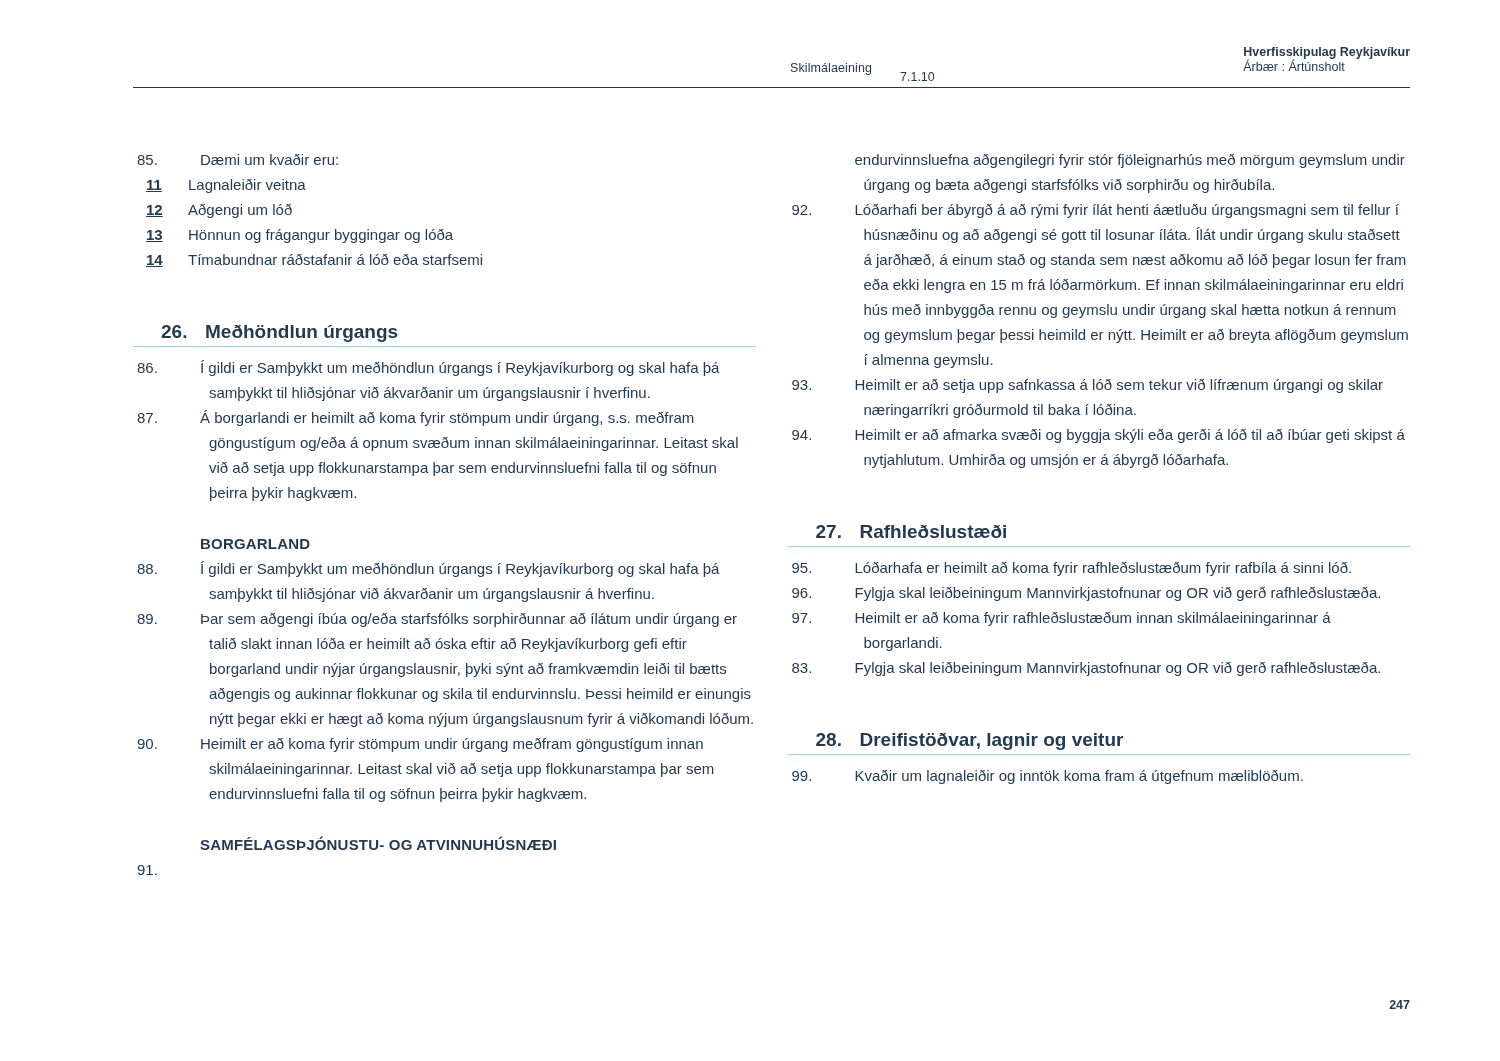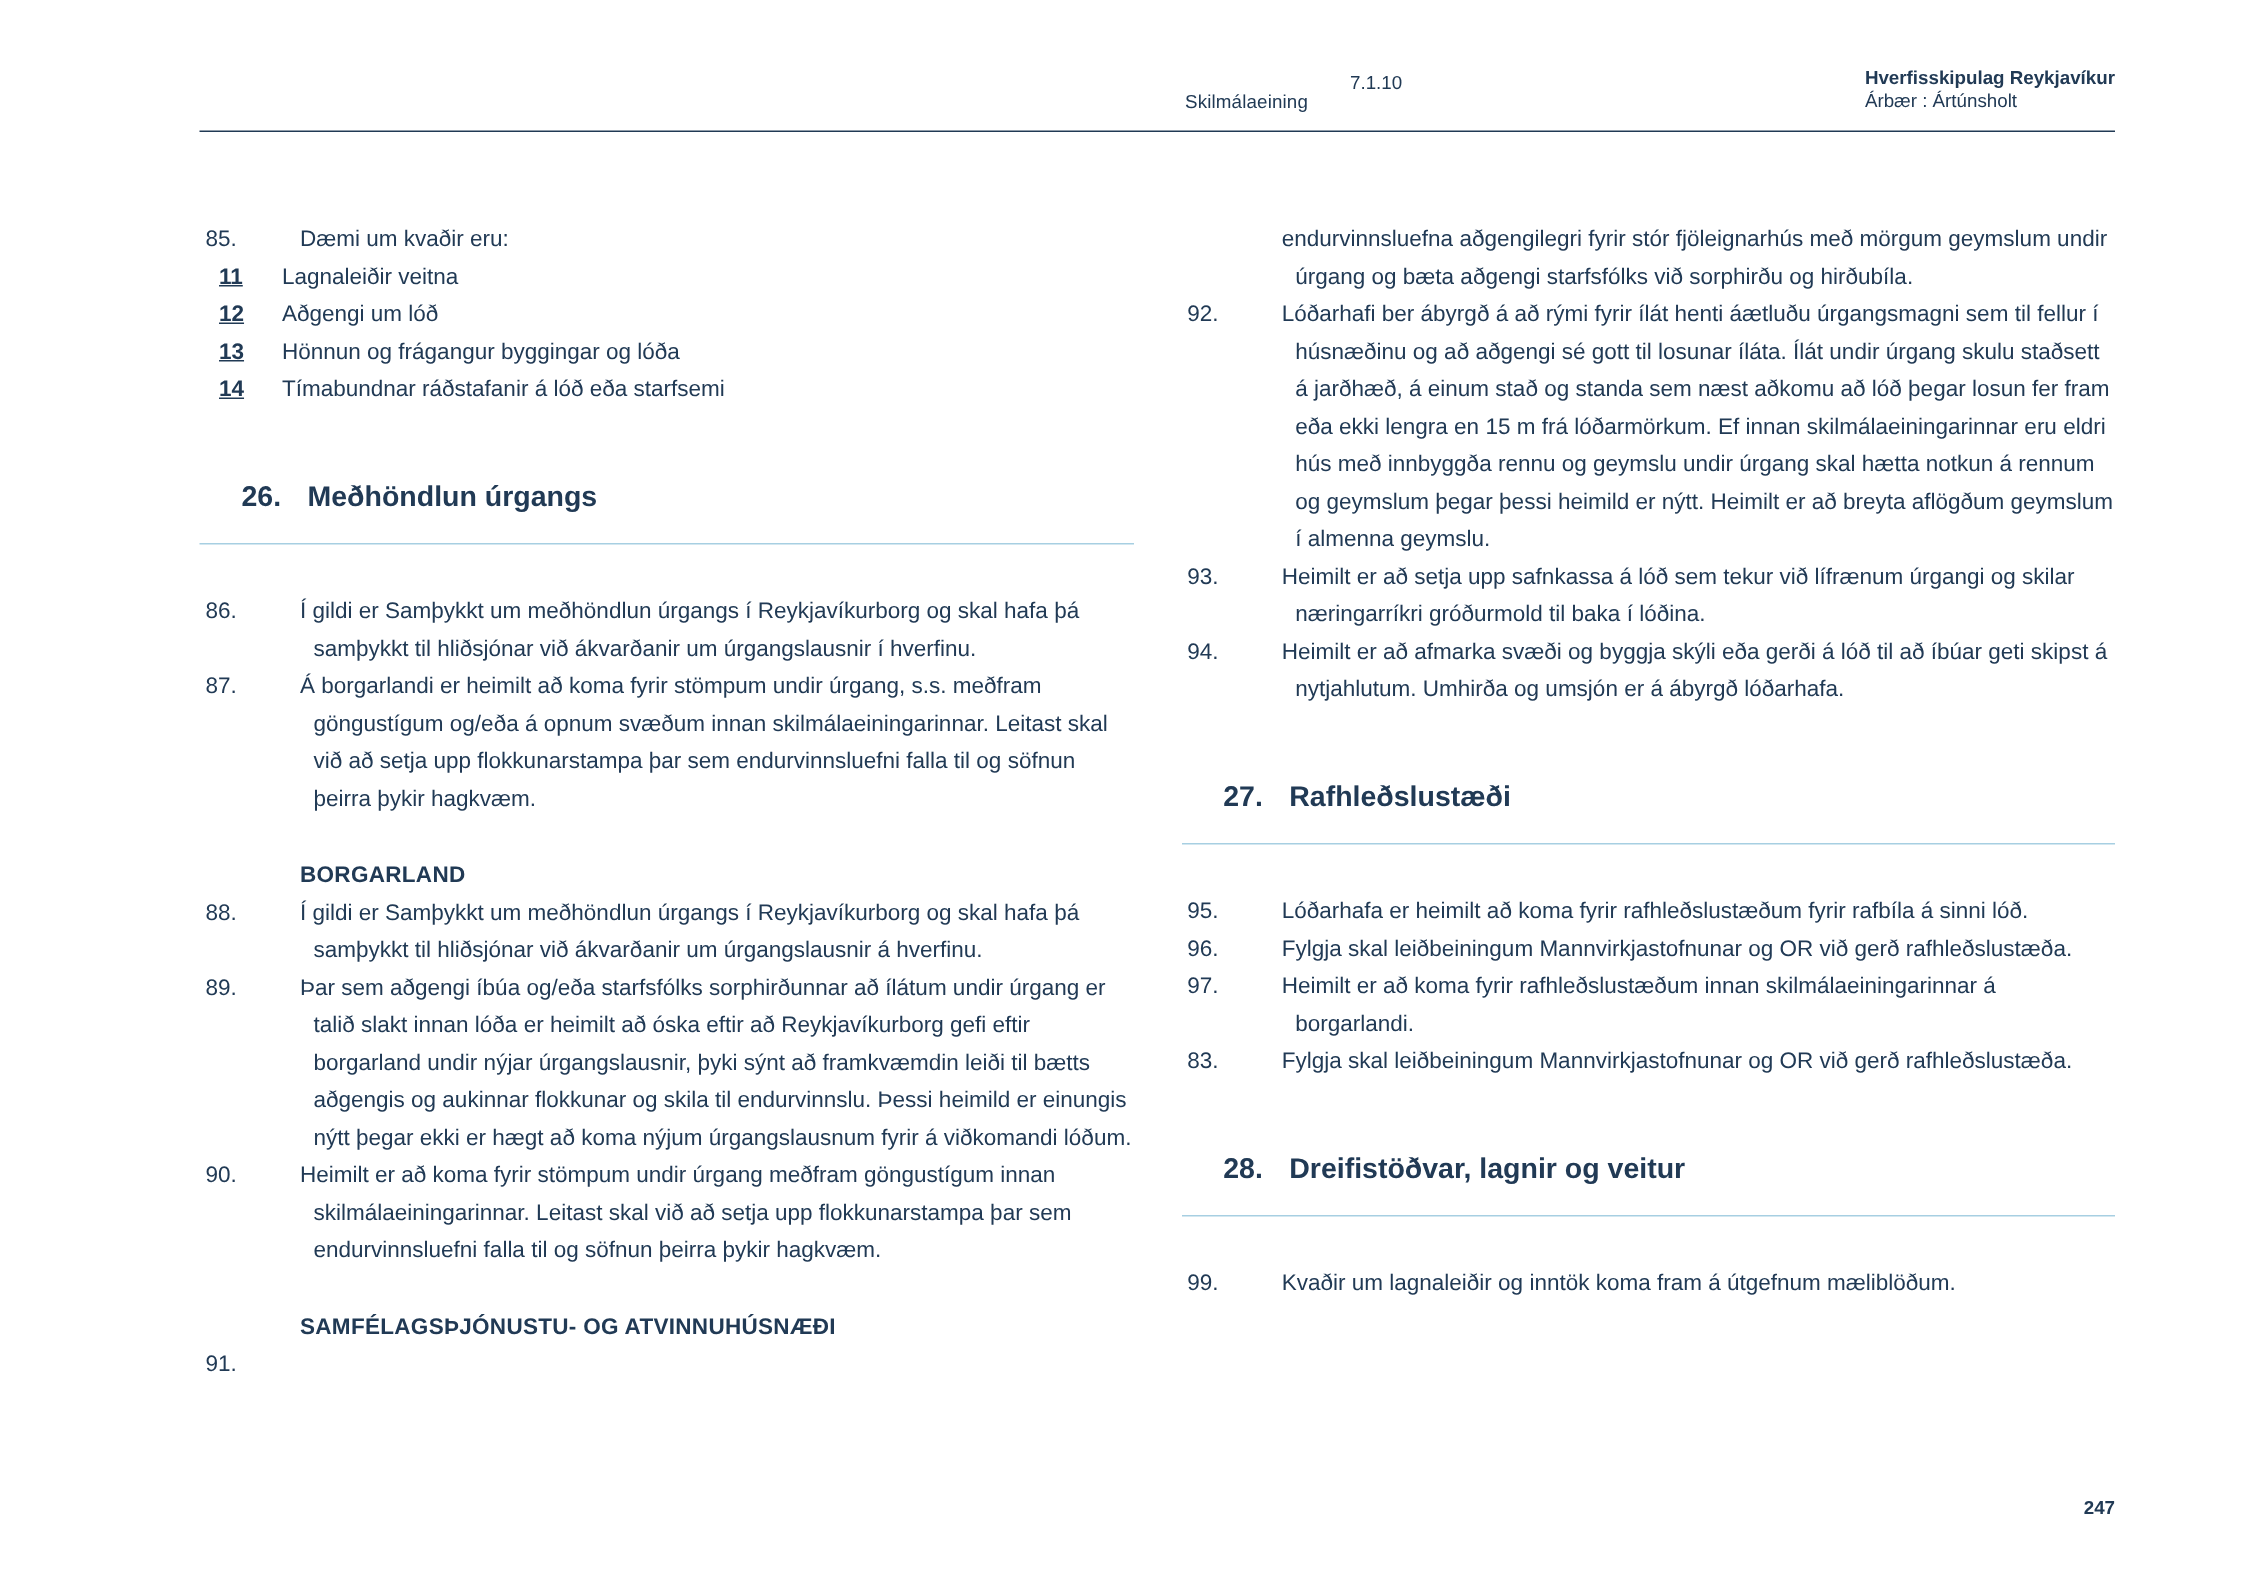--- a/index.html
+++ b/index.html
@@ -9,44 +9,44 @@
   .page {
     position:relative;
     width:1500px; height:1061px;
     background:#ffffff;
     color:#213a55;
     overflow:hidden;
   }
 
   
   .hdr-label  { position:absolute; top:61px; left:790px;  font-size:12.5px; letter-spacing:.1px; }
-  .hdr-num    { position:absolute; top:48px; left:900px;  font-size:12.5px; }
+  .hdr-num    { position:absolute; top:70px; left:900px;  font-size:12.5px; }
   .hdr-right  { position:absolute; top:45px; right:90px; text-align:left; font-size:12.5px; line-height:15px; }
   .hdr-right .t { font-weight:700; }
   .hdr-rule   { position:absolute; top:87px; left:133px; right:90px; border-top:1px solid #213a55; }
 
   
   .columns {
     position:absolute; top:147px; left:133px; right:90px;
     display:flex; gap:32px;
     font-size:15px; line-height:25px;
   }
   .column { flex:1; min-width:0; }
 
   .block { display:flex; align-items:flex-start; }
   .num   { flex:none; width:67px; padding-left:4px; }
   .subitem .num { width:55px; padding-left:13px; font-weight:700;text-decoration:underline; }
   .text  { flex:1; padding-left:9px; text-indent:-9px; }
   .continuation .text { margin-left:67px; }
 
   .section-heading {
     font-size:19px; font-weight:700; line-height:28px;
-    padding-left:28px; padding-bottom:16px;
+    padding-left:28px; padding-bottom:0;
     border-bottom:1px solid #a7cfe2;
-    margin-top:46px; margin-bottom:32px;
+    margin-top:46px; margin-bottom:8px;
   }
   .sec-num { display:inline-block; width:44px; }
 
   .subheading {
     font-weight:700;
     margin-left:67px;
     margin-top:26px;
     letter-spacing:.2px;
   }
 

